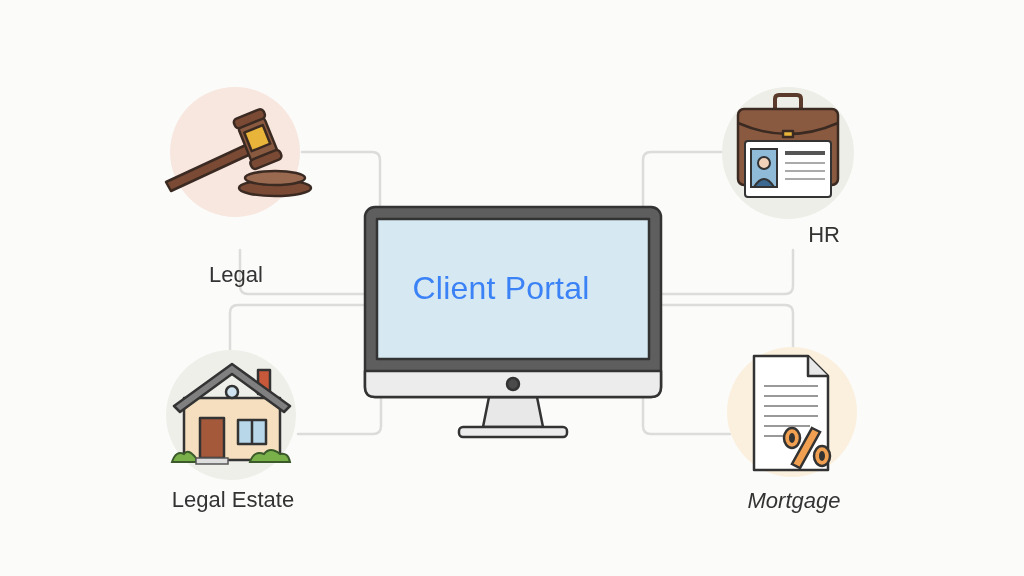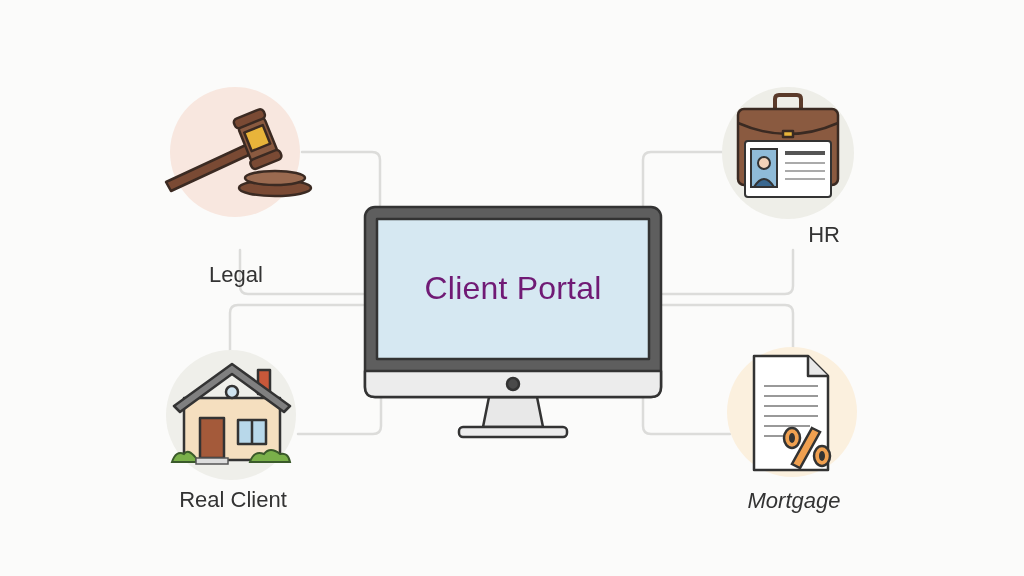--- a/index.html
+++ b/index.html
@@ -13,23 +13,23 @@
   svg.lines { position: absolute; left: 0; top: 0; }
   .node { position: absolute; }
   .circle { position: absolute; border-radius: 50%; }
   .label {
     position: absolute; font-size: 22px; color: #333333;
     text-align: center; white-space: nowrap;
   }
   .icon { position: absolute; }
   .monitor { position: absolute; left: 363px; top: 205px; width: 300px; height: 240px; }
   .screen-title {
-    position: absolute; left: 378px; top: 219px; width: 270px; height: 138px;
+    position: absolute; left: 366px; top: 219px; width: 270px; height: 138px;
     display: flex; align-items: center; justify-content: center;
-    font-size: 32px; color: #701a75; letter-spacing: 0.2px;
+    font-size: 32px; color: #3b82f6; letter-spacing: 0.2px;
   }
 </style>
 </head>
 <body>
 
 <div class="stage">
 
   <svg class="lines" width="1024" height="576">
     <g fill="none" stroke="#dcdcda" stroke-width="2.5" stroke-linecap="round">
 
@@ -102,21 +102,21 @@
         <rect x="30" y="58" width="24" height="40" fill="#a45a3a"></rect>
         <rect x="68" y="60" width="28" height="24" fill="#b8d8ea"></rect>
         <line x1="82" y1="60" x2="82" y2="84"></line>
       </g>
       <g fill="#7ab04a" stroke="#3a5a2a" stroke-width="2">
         <path d="M2 102 Q6 90 14 94 Q18 88 26 98 L26 102 Z"></path>
         <path d="M80 102 Q84 90 94 94 Q100 86 110 94 Q118 92 120 102 Z"></path>
       </g>
       <rect x="26" y="98" width="32" height="6" fill="#ddd" stroke="#555" stroke-width="1.5"></rect>
     </svg>
-    <div class="label" style="left:170px;top:487px;width:126px;">Real Client</div>
+    <div class="label" style="left:170px;top:487px;width:126px;">Legal Estate</div>
   </div>
 
   <div class="node">
     <div class="circle" style="left:727px;top:347px;width:130px;height:130px;background:#fbf0de;"></div>
     <svg class="icon" style="left:750px;top:352px;" width="92" height="122" viewBox="0 0 92 122">
       <g stroke="#333" stroke-width="2.5" stroke-linejoin="round">
         <path d="M4 4 H58 L78 24 V118 H4 Z" fill="#ffffff"></path>
         <path d="M58 4 V24 H78" fill="#e8e8e8"></path>
       </g>
       <g stroke="#999" stroke-width="2">

